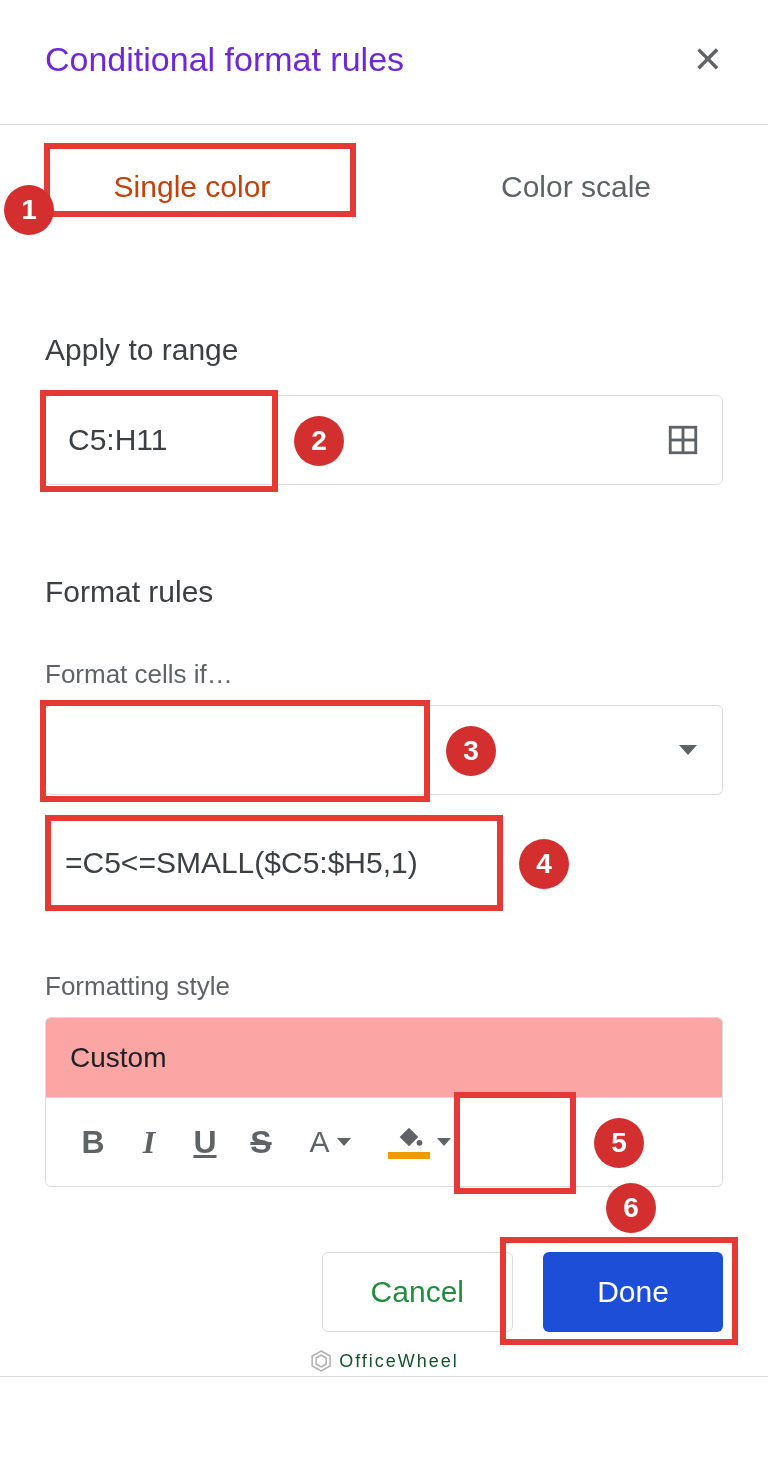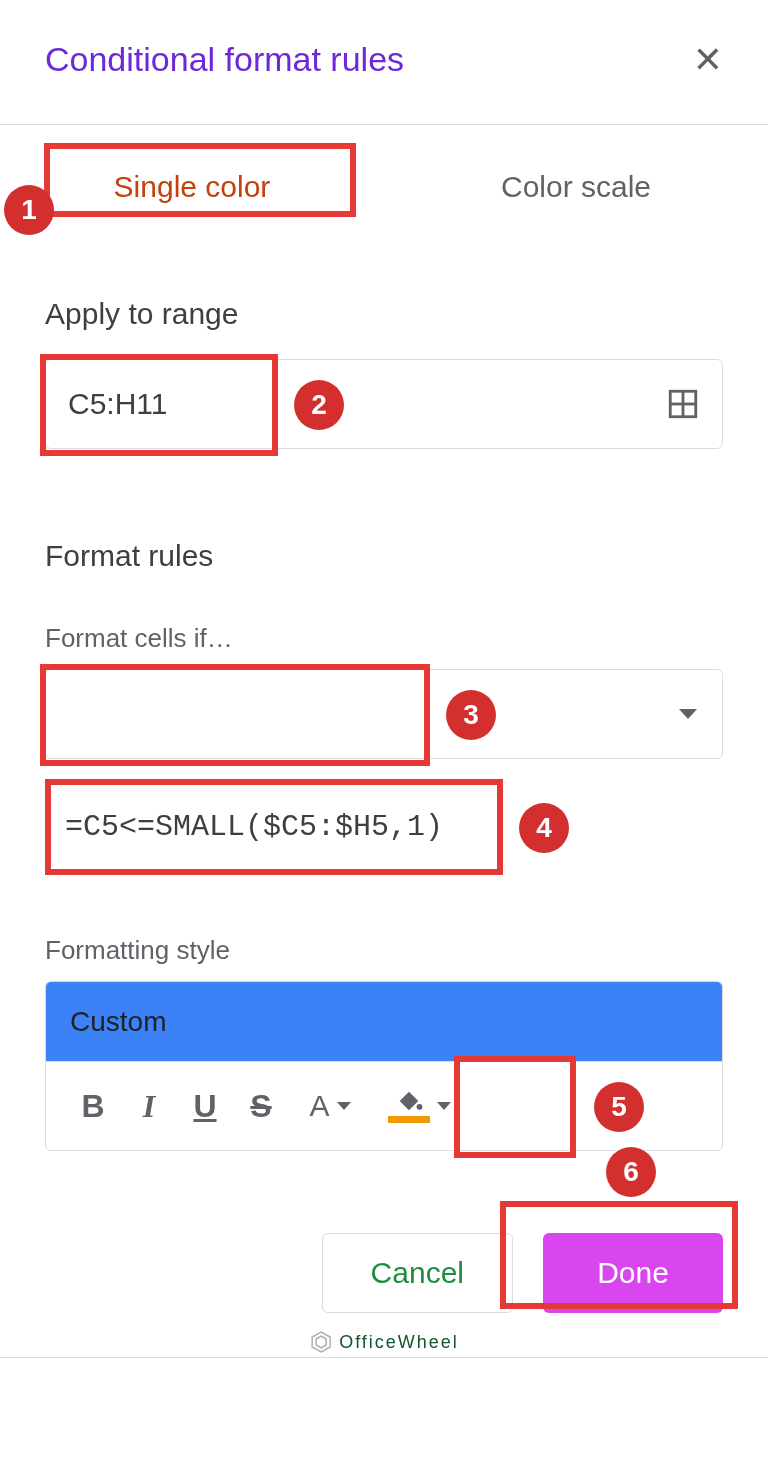--- a/index.html
+++ b/index.html
@@ -85,21 +85,21 @@
     justify-content: center;
     pointer-events: none;
     z-index: 10;
   }
   .section {
     padding: 0 45px;
   }
   .section-label {
     font-size: 30px;
     color: #3c4043;
-    margin-top: 48px;
+    margin-top: 84px;
     margin-bottom: 28px;
   }
   .sub-label {
     font-size: 26px;
     color: #5f6368;
     margin-top: 50px;
     margin-bottom: 15px;
   }
   .range-box {
     border: 1.5px solid #dadce0;
@@ -168,24 +168,23 @@
     border: 6px solid #e53935;
     height: 96px;
     width: 458px;
     display: flex;
     align-items: center;
     padding: 0 14px;
   }
   .formula-text {
     font-size: 30px;
     color: #3c4043;
-    font-family: Liberation Mono, monospace;
   }
   .style-preview {
-    background: #3b82f6;
+    background: #fca5a5;
     height: 80px;
     border: 1.5px solid #dadce0;
     border-bottom: none;
     border-radius: 6px 6px 0 0;
     display: flex;
     align-items: center;
     padding: 0 24px;
     font-size: 28px;
     color: #202124;
   }
@@ -255,29 +254,28 @@
   .btn {
     height: 80px;
     padding: 12px 48px;
     border-radius: 6px;
     font-size: 30px;
     display: flex;
     align-items: center;
     justify-content: center;
     cursor: pointer;
     min-width: 180px;
-    margin-top: 17px;
   }
   .btn-cancel {
     border: 1.5px solid #dadce0;
     background: #fff;
     color: #1e8e3e;
   }
   .btn-done {
-    background: #d946ef;
+    background: #1d4ed8;
     color: #fff;
     border: none;
   }
   .done-highlight {
     position: absolute;
     border: 6px solid #e53935;
     top: 50px;
     right: 30px;
     width: 238px;
     height: 108px;

